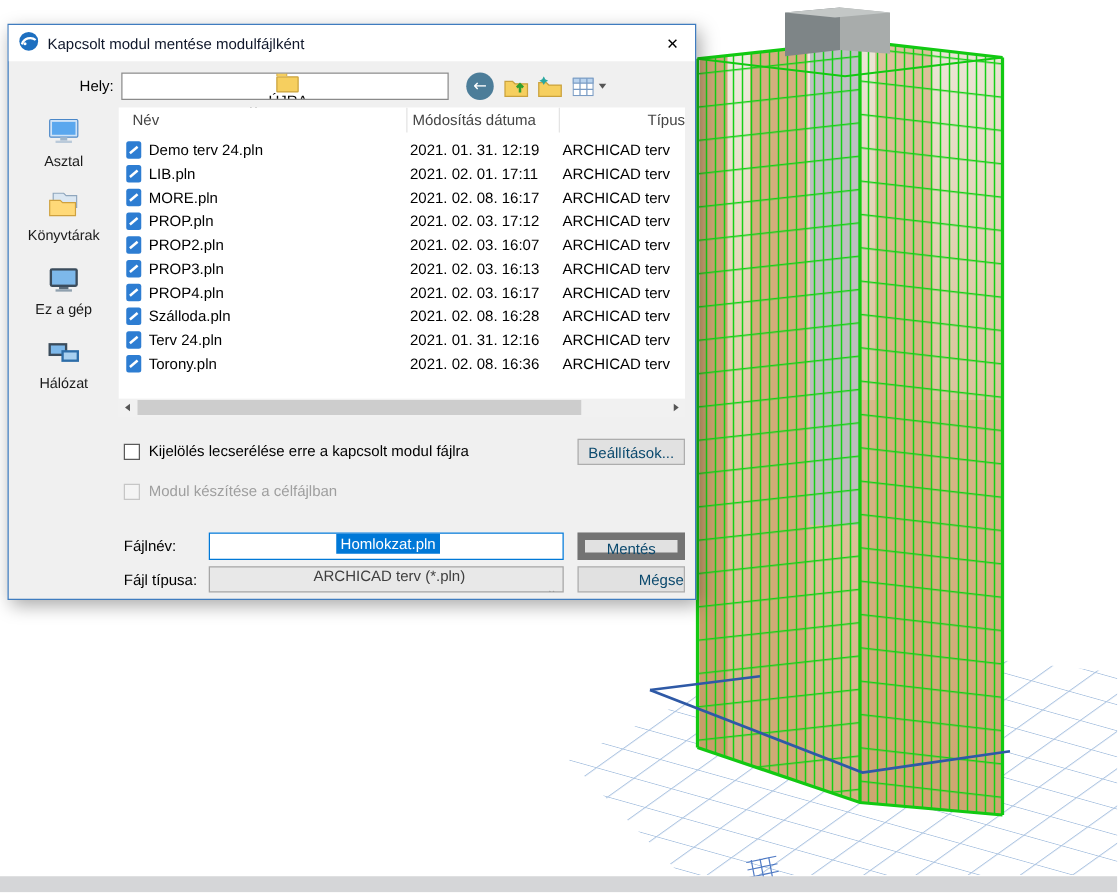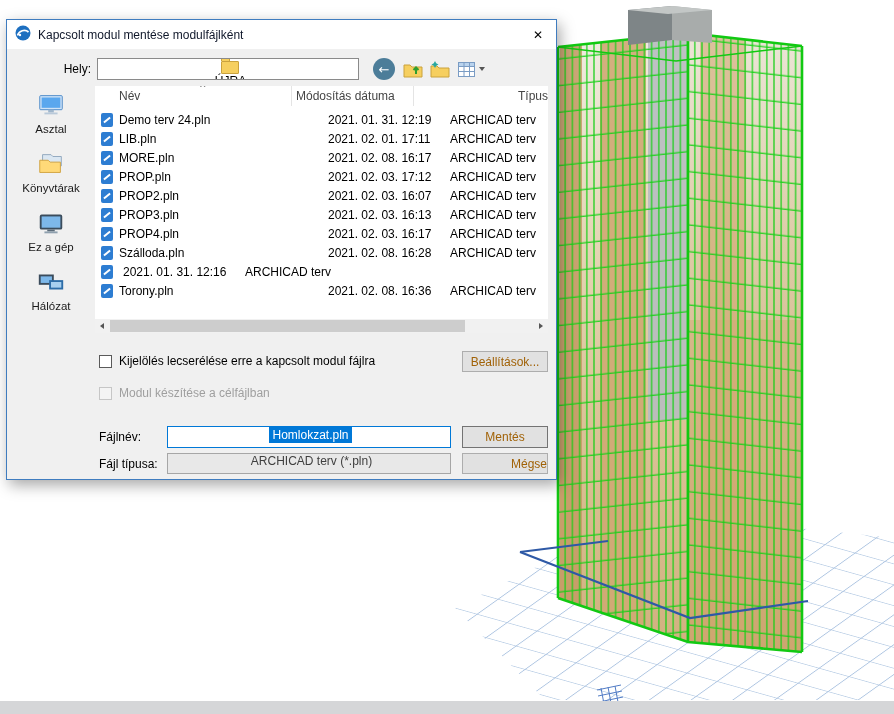--- a/index.html
+++ b/index.html
@@ -37,21 +37,21 @@
   
   .sidebar{position:absolute;left:2px;top:70px;width:84px;}
   .side-item{width:84px;text-align:center;margin-bottom:13px;cursor:pointer;}
   .sicon{display:block;margin:0 auto 2px;width:30px;height:30px;}
   .slabel{font-size:11.5px;color:#1a1a1a;}
 
   
   .filelist{position:absolute;left:88px;top:66px;width:453px;height:233px;background:#fff;overflow:hidden;}
   .lheader{position:relative;height:20px;display:flex;align-items:stretch;font-size:12px;color:#454545;}
   .hc{line-height:20px;box-sizing:border-box;}
-  .hc-name{width:197px;padding-left:24px;border-right:1px solid #e4e4e4;}
+  .hc-name{width:231px;padding-left:11px;border-right:1px solid #e4e4e4;}
   .hc-date{width:122px;padding-left:4px;border-right:1px solid #e4e4e4;}
   .hc-type{flex:1;padding-left:4px;text-align:right;}
   .sortmark{position:absolute;left:104px;top:-3px;font-size:9px;color:#666;}
   .rows{padding-top:4px;}
   .frow{height:19px;display:flex;align-items:center;font-size:12px;cursor:pointer;}
   .fic{width:12px;height:14px;background:#2d7dd2;border-radius:2px;margin:0 6px;position:relative;flex:none;}
   .fic::after{content:"";position:absolute;left:2px;top:6px;width:8px;height:2px;background:#fff;transform:rotate(-40deg);}
   .c-name{width:205px;overflow:hidden;white-space:nowrap;}
   .c-date{width:122px;padding-left:4px;box-sizing:border-box;white-space:nowrap;}
   .c-type{flex:1;padding-left:4px;box-sizing:border-box;white-space:nowrap;}
@@ -64,23 +64,23 @@
   .tri-r{width:0;height:0;border-top:3px solid transparent;border-bottom:3px solid transparent;border-left:4px solid #555;}
   .thumb{position:absolute;left:15px;top:1px;width:355px;height:12px;background:#cdcdcd;cursor:pointer;}
 
   
   .cbrow{position:absolute;display:flex;align-items:center;font-size:12px;cursor:pointer;}
   .cb1{left:92px;top:334px;}
   .cb2{left:92px;top:366px;color:#9f9f9f;cursor:default;}
   .cb{width:13px;height:13px;background:#fff;border:1px solid #5a5a5a;margin-right:7px;flex:none;box-sizing:border-box;}
   .cb-dis{border-color:#c6c6c6;background:#f4f4f4;}
   .btn{position:absolute;width:86px;height:21px;background:#e1e1e1;border:1px solid #adadad;
-       font-family:"Liberation Sans",sans-serif;font-size:12px;color:#a16207;padding:0;cursor:pointer;}
+       font-family:"Liberation Sans",sans-serif;font-size:12px;color:#0c4a6e;padding:0;cursor:pointer;}
   .settings{left:455px;top:331px;}
-  .save{left:455px;top:406px;height:22px;border:1px solid #737373;}
+  .save{left:455px;top:406px;height:22px;border:6px solid #737373;}
   .cancel{left:455px;top:433px;padding-left:48px;}
   .flabel{position:absolute;font-size:12px;}
   .fl1{left:92px;top:410px;}
   .fl2{left:92px;top:437px;}
   .fncombo{left:160px;top:406px;width:284px;height:22px;border-color:#0078d7;}
   .seltext{margin-left:3px;background:#0078d7;color:#fff;padding:1px 3px;white-space:nowrap;}
   .ftcombo{left:160px;top:433px;width:284px;height:21px;background:#e8e8e8;border-color:#a6a6a6;color:#3f3f3f;}
 </style>
 </head>
 <body>
@@ -306,20 +306,21 @@
           <span class="c-type">ARCHICAD terv</span>
         </div>
         <div class="frow">
           <span class="fic"></span>
           <span class="c-name">Szálloda.pln</span>
           <span class="c-date">2021. 02. 08. 16:28</span>
           <span class="c-type">ARCHICAD terv</span>
         </div>
         <div class="frow">
           <span class="fic"></span>
+          <span class="c-name">Terv 24.pln</span>
           <span class="c-date">2021. 01. 31. 12:16</span>
           <span class="c-type">ARCHICAD terv</span>
         </div>
         <div class="frow">
           <span class="fic"></span>
           <span class="c-name">Torony.pln</span>
           <span class="c-date">2021. 02. 08. 16:36</span>
           <span class="c-type">ARCHICAD terv</span>
         </div>
       </div>

